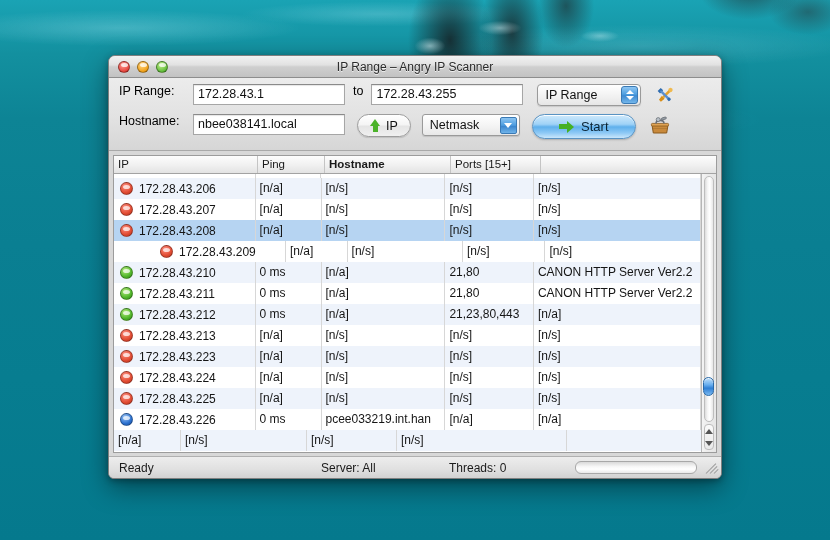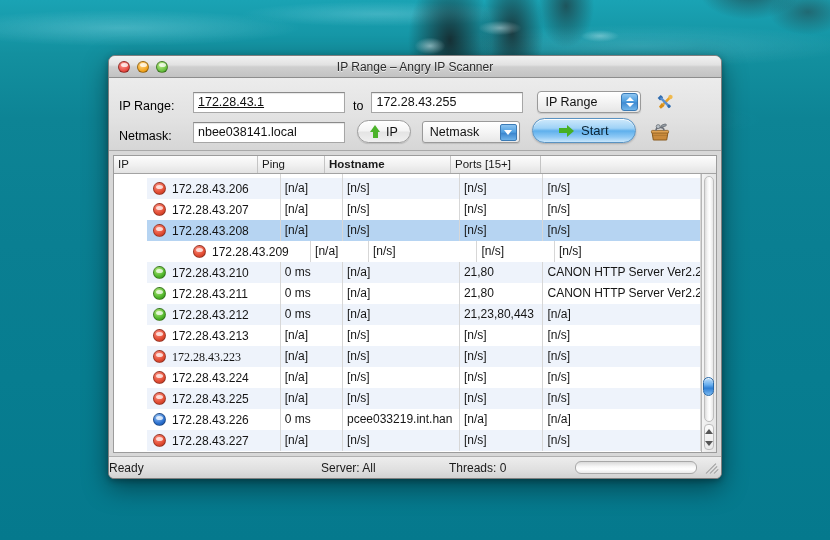--- a/index.html
+++ b/index.html
@@ -103,38 +103,38 @@
     pointer-events: none;
   }
 
   
   .toolbar {
     flex: 0 0 auto;
     padding: 6px 10px 7px 10px;
     background: linear-gradient(180deg,#ececec 0%,#e2e2e2 55%,#d6d6d6 100%);
     border-bottom: 1px solid #a9a9a9;
   }
-  .formrow { display: flex; align-items: flex-end; height: 29px; }
+  .formrow { display: flex; align-items: flex-start; height: 29px; }
   .formrow + .formrow { margin-top: 1px; }
   .lbl { font-size: 12.5px; color: #000; }
   .lbl.r1 { width: 74px; }
   .lbl.r2 { width: 74px; }
 
   .tfield {
     height: 21px;
     background: #fff;
     border: 1px solid #a6a6a6;
     border-top-color: #8a8a8a;
     box-shadow: inset 0 1px 1px rgba(0,0,0,.10);
     font-size: 12.5px; color: #101010;
     padding: 0 4px;
     line-height: 19px;
     white-space: nowrap; overflow: hidden;
   }
-  #ip-from { width: 152px; text-decoration: underline; }
+  #ip-from { width: 152px; }
   #ip-to   { width: 152px; }
   #hostname{ width: 152px; }
   .to-lbl { margin: 0 8px; font-size: 12.5px; }
 
   
   .popup {
     margin-left: 14px;
     height: 22px; width: 104px;
     display: flex; align-items: center;
     background: linear-gradient(180deg,#ffffff 0%,#f3f3f3 50%,#e6e6e6 100%);
@@ -247,21 +247,21 @@
     background: linear-gradient(180deg,#fdfdfd 0%,#f0f0f0 55%,#e3e3e3 100%);
     border-bottom: 1px solid #a3a3a3;
     font-size: 11.5px; color: #1a1a1a;
   }
   .colhdr .hc {
     line-height: 17px; padding-left: 4px;
     border-right: 1px solid #c4c4c4;
     overflow: hidden; white-space: nowrap;
   }
   .rowsarea { flex: 1 1 auto; display: flex; position: relative; overflow: hidden; }
-  .rows { flex: 1 1 auto; position: relative; overflow: hidden; padding-left: 33px; }
+  .rows { flex: 1 1 auto; position: relative; overflow: hidden; }
   .clipped-row {
     height: 4px; width: 100%;
     background: #fff;
     display: flex;
   }
   .clipped-row .cc { border-right: 1px solid #d7d7d7; height: 4px; }
 
   .row {
     height: 21px; display: flex; align-items: center;
     font-size: 12px; color: #151515;
@@ -324,21 +324,21 @@
   
   .statusbar {
     flex: 0 0 22px;
     margin: 3px 0 0 0;
     display: flex; align-items: center;
     background: linear-gradient(180deg,#ededed 0%,#e0e0e0 60%,#d2d2d2 100%);
     border-top: 1px solid #b0b0b0;
     font-size: 12px; color: #1b1b1b;
     position: relative;
   }
-  .st-ready { }
+  .st-ready { margin-left: 10px; }
   .st-display { position: absolute; left: 212px; }
   .st-threads { position: absolute; left: 340px; }
   .progress {
     position: absolute; right: 24px; top: 4px;
     width: 122px; height: 13px;
     border-radius: 6px;
     background: linear-gradient(180deg,#d9d9d9,#f6f6f6 40%,#ffffff 65%,#e9e9e9);
     border: 1px solid #a8a8a8;
   }
   .grip {
@@ -396,21 +396,21 @@
             <g transform="rotate(-45 11 11)">
               <rect x="9.6" y="4" width="2.4" height="12" fill="#5a8fd0"></rect>
               <path d="M8.6 3 h4.4 v3.4 h-1.4 v-1.6 h-1.6 v1.6 h-1.4 z" fill="#2f6cb0"></path>
               <rect x="9.2" y="15.4" width="3.2" height="3" rx="1" fill="#2f6cb0"></rect>
             </g>
           </svg>
         </div>
       </div>
 
       <div class="formrow">
-        <div class="lbl r2">Netmask:</div>
+        <div class="lbl r2">Hostname:</div>
         <div class="tfield" id="hostname">nbee038141.local</div>
 
         <div class="capsule">
           <span class="uparrow"></span>
           <span>IP</span>
         </div>
 
         <div class="popup2">
           <span>Netmask</span>
           <span class="ddbtn">
@@ -528,21 +528,21 @@
                 <div class="cell ip" style="width: 144px;">
                   <span class="dot red"></span>
                   <span>172.28.43.213</span>
                 </div>
                 <div class="cell" style="width: 67px;">[n/a]</div>
                 <div class="cell" style="width: 126px;">[n/s]</div>
                 <div class="cell" style="width: 90px;">[n/s]</div>
                 <div class="cell" style="width: 170px;">[n/s]</div>
               </div>
               <div class="row alt">
-                <div class="cell ip" style="width: 144px; font-family: Liberation Serif, serif;">
+                <div class="cell ip" style="width: 144px;">
                   <span class="dot red"></span>
                   <span>172.28.43.223</span>
                 </div>
                 <div class="cell" style="width: 67px;">[n/a]</div>
                 <div class="cell" style="width: 126px;">[n/s]</div>
                 <div class="cell" style="width: 90px;">[n/s]</div>
                 <div class="cell" style="width: 170px;">[n/s]</div>
               </div>
               <div class="row">
                 <div class="cell ip" style="width: 144px;">
@@ -568,24 +568,20 @@
                 <div class="cell ip" style="width: 144px;">
                   <span class="dot blue"></span>
                   <span>172.28.43.226</span>
                 </div>
                 <div class="cell" style="width: 67px;">0 ms</div>
                 <div class="cell" style="width: 126px;">pcee033219.int.han</div>
                 <div class="cell" style="width: 90px;">[n/a]</div>
                 <div class="cell" style="width: 170px;">[n/a]</div>
               </div>
               <div class="row alt">
-                <div class="cell ip" style="width: 144px;">
-                  <span class="dot red"></span>
-                  <span>172.28.43.227</span>
-                </div>
                 <div class="cell" style="width: 67px;">[n/a]</div>
                 <div class="cell" style="width: 126px;">[n/s]</div>
                 <div class="cell" style="width: 90px;">[n/s]</div>
                 <div class="cell" style="width: 170px;">[n/s]</div>
               </div>
             </div>
         </div>
 
         <div class="vscroll">
           <div class="trough"></div>

